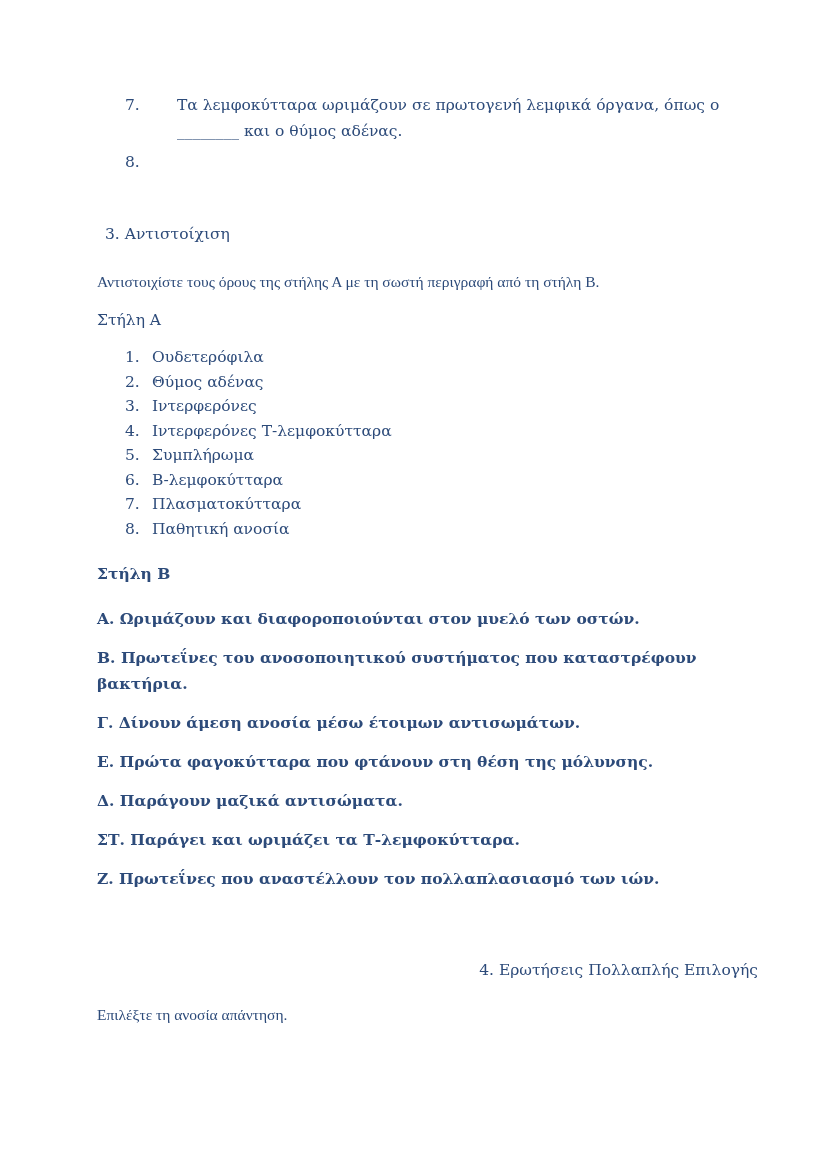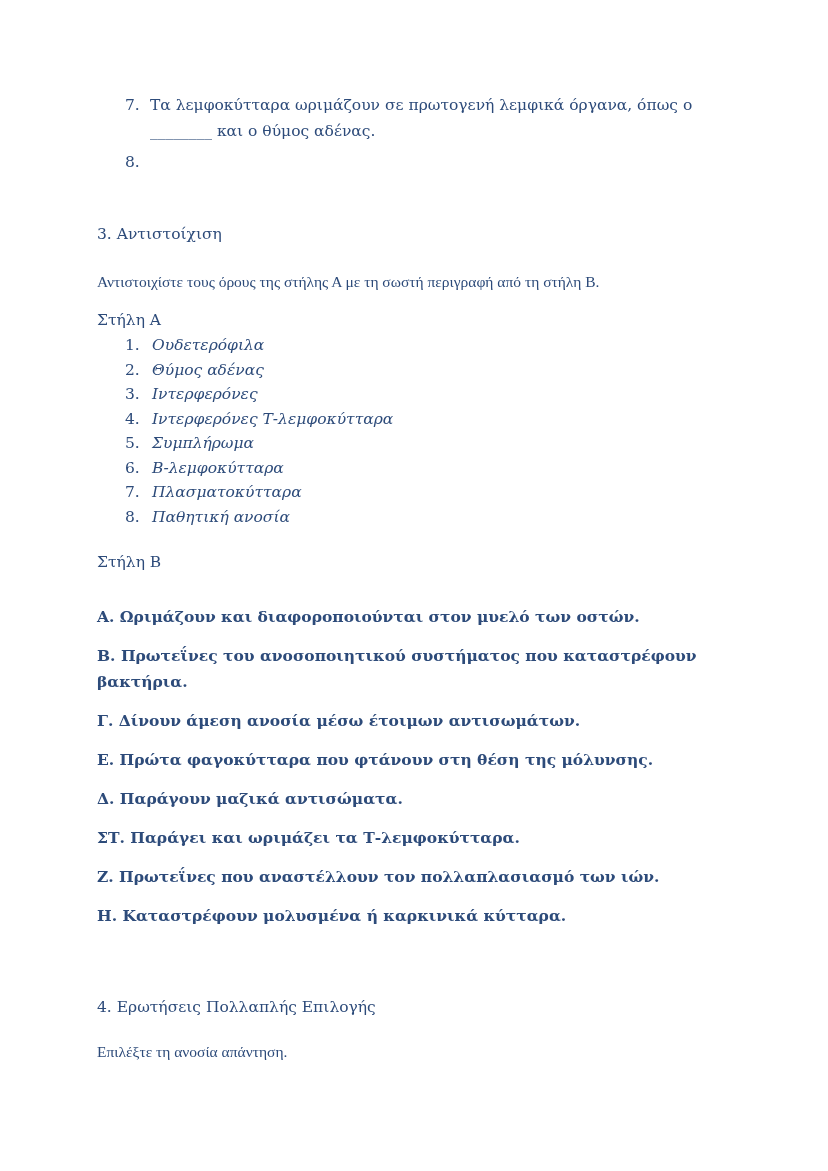--- a/index.html
+++ b/index.html
@@ -18,39 +18,39 @@
     font-size: 15.5px;
     color: #2d4b7a;
     overflow: hidden;
   }
   p { margin: 0; line-height: 26px; }
 
   
   .fb-list { margin: 0 0 46px 0; }
   .fb-item { display: flex; margin: 0 0 5px 0; line-height: 26px; }
   .fb-num  { flex: 0 0 25px; margin-left: 28px; }
-  .fb-text { max-width: 580px; }
+  .fb-text { max-width: 580px; margin-left: 27px; }
 
   
-  .section-heading   { margin-bottom: 22px; }
+  .section-heading   { margin-bottom: 22px; margin-left: 8px; }
   .instructions      { margin-bottom: 12px; font-family: Liberation Serif, serif; }
-  .column-heading    { margin-bottom: 0; }
+  .column-heading    { margin-bottom: 12px; }
 
   
   .col-a-list { margin: 0 0 20px 0; }
   .col-a-item { display: flex; line-height: 24.5px; }
   .col-a-num  { flex: 0 0 27px; margin-left: 28px; }
-  .col-a-text { max-width: 560px; font-style: italic; }
+  .col-a-text { max-width: 560px; }
 
   
-  .col-b-heading { margin-bottom: 29px; }
+  .col-b-heading { margin-bottom: 19px; font-weight: bold; }
   .col-b-item    { margin-bottom: 13px; max-width: 660px; font-weight: bold; }
 
   
-  .section-4-heading { margin-top: 65px; margin-bottom: 19px; }
+  .section-4-heading { margin-top: 65px; margin-bottom: 19px; text-align: right; }
 </style>
 </head>
 <body>
 
 <div class="page">
 
   <div class="fb-list">
     <div class="fb-item">
       <span class="fb-num">7.</span>
       <span class="fb-text">Τα λεμφοκύτταρα ωριμάζουν σε πρωτογενή λεμφικά όργανα, όπως ο ________ και ο θύμος αδένας.</span>
@@ -100,18 +100,17 @@
   </div>
 
   <p class="column-heading col-b-heading">Στήλη Β</p>
   <p class="col-b-item">Α. Ωριμάζουν και διαφοροποιούνται στον μυελό των οστών.</p>
   <p class="col-b-item">Β. Πρωτεΐνες του ανοσοποιητικού συστήματος που καταστρέφουν βακτήρια.</p>
   <p class="col-b-item">Γ. Δίνουν άμεση ανοσία μέσω έτοιμων αντισωμάτων.</p>
   <p class="col-b-item">Ε. Πρώτα φαγοκύτταρα που φτάνουν στη θέση της μόλυνσης.</p>
   <p class="col-b-item">Δ. Παράγουν μαζικά αντισώματα.</p>
   <p class="col-b-item">ΣΤ. Παράγει και ωριμάζει τα Τ-λεμφοκύτταρα.</p>
   <p class="col-b-item">Ζ. Πρωτεΐνες που αναστέλλουν τον πολλαπλασιασμό των ιών.</p>
-  <p class="col-b-item">Η. Καταστρέφουν μολυσμένα ή καρκινικά κύτταρα.</p>
 
   <p class="section-heading section-4-heading">4. Ερωτήσεις Πολλαπλής Επιλογής</p>
   <p class="instructions">Επιλέξτε τη ανοσία απάντηση.</p>
 
 </div>
 
 </body></html>

